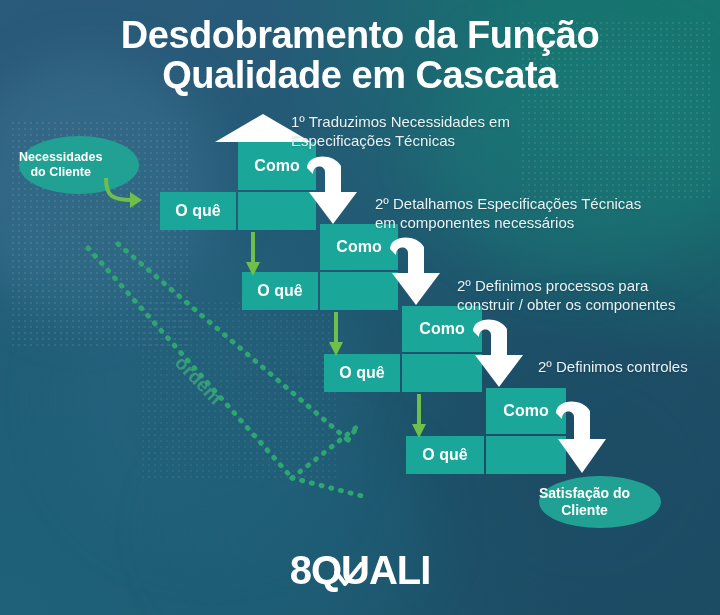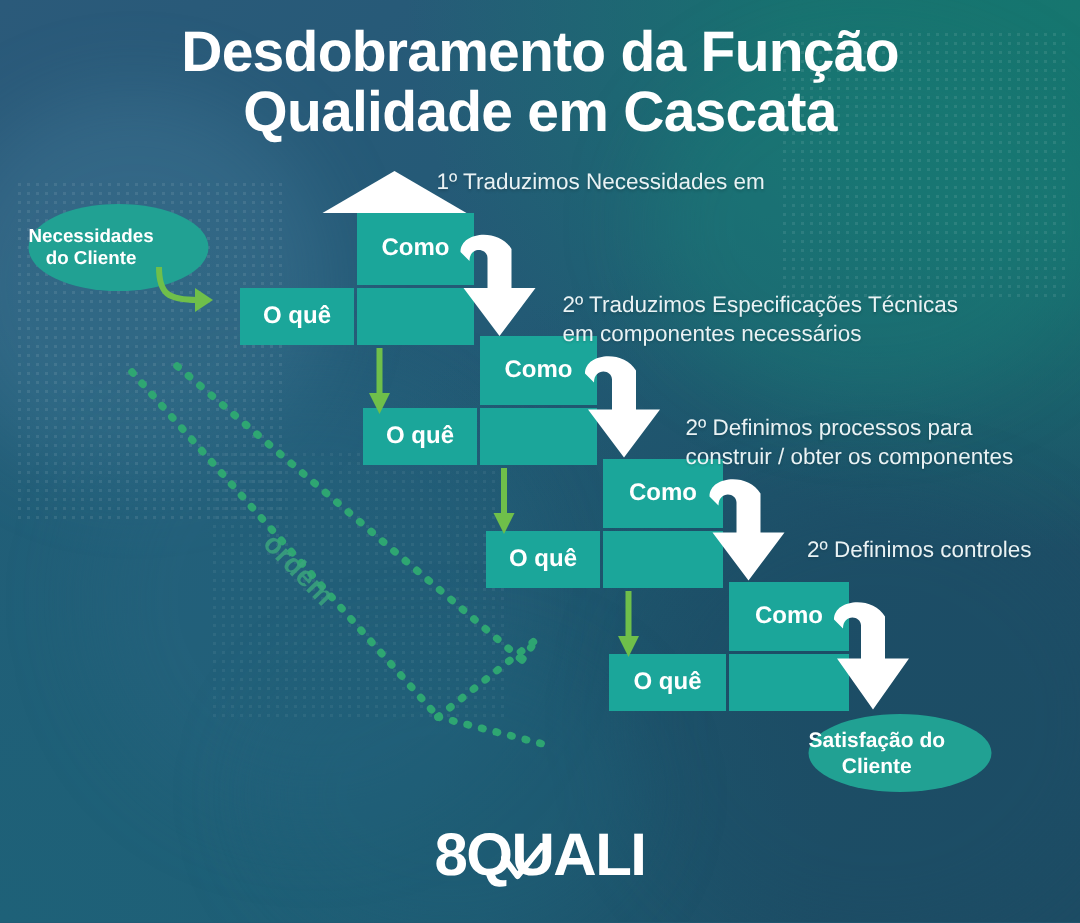--- a/index.html
+++ b/index.html
@@ -164,23 +164,24 @@
   </svg>
   <svg class="whitearrow" style="left:469px;top:315px;" width="72" height="76" viewBox="0 0 72 76">
     <path d="M4 16 C4 2 30 0 38 14 L38 40 L54 40 L30 72 L6 40 L22 40 L22 20 C22 13 10 12 10 22 Z" fill="#ffffff"></path>
   </svg>
   <svg class="whitearrow" style="left:552px;top:397px;" width="72" height="80" viewBox="0 0 72 80">
     <path d="M4 16 C4 2 30 0 38 14 L38 42 L54 42 L30 76 L6 42 L22 42 L22 20 C22 13 10 12 10 22 Z" fill="#ffffff"></path>
   </svg>
 
   <div class="note" style="left:291px;top:113px;">
     <div>1º Traduzimos Necessidades em</div>
+    <div>Especificações Técnicas</div>
   </div>
   <div class="note" style="left:375px;top:195px;">
-    <div>2º Traduzimos Especificações Técnicas</div>
+    <div>2º Detalhamos Especificações Técnicas</div>
     <div>em componentes necessários</div>
   </div>
   <div class="note" style="left:457px;top:277px;">
     <div>2º Definimos processos para</div>
     <div>construir / obter os componentes</div>
   </div>
   <div class="note" style="left:538px;top:358px;">
     <div>2º Definimos controles</div>
   </div>
 

